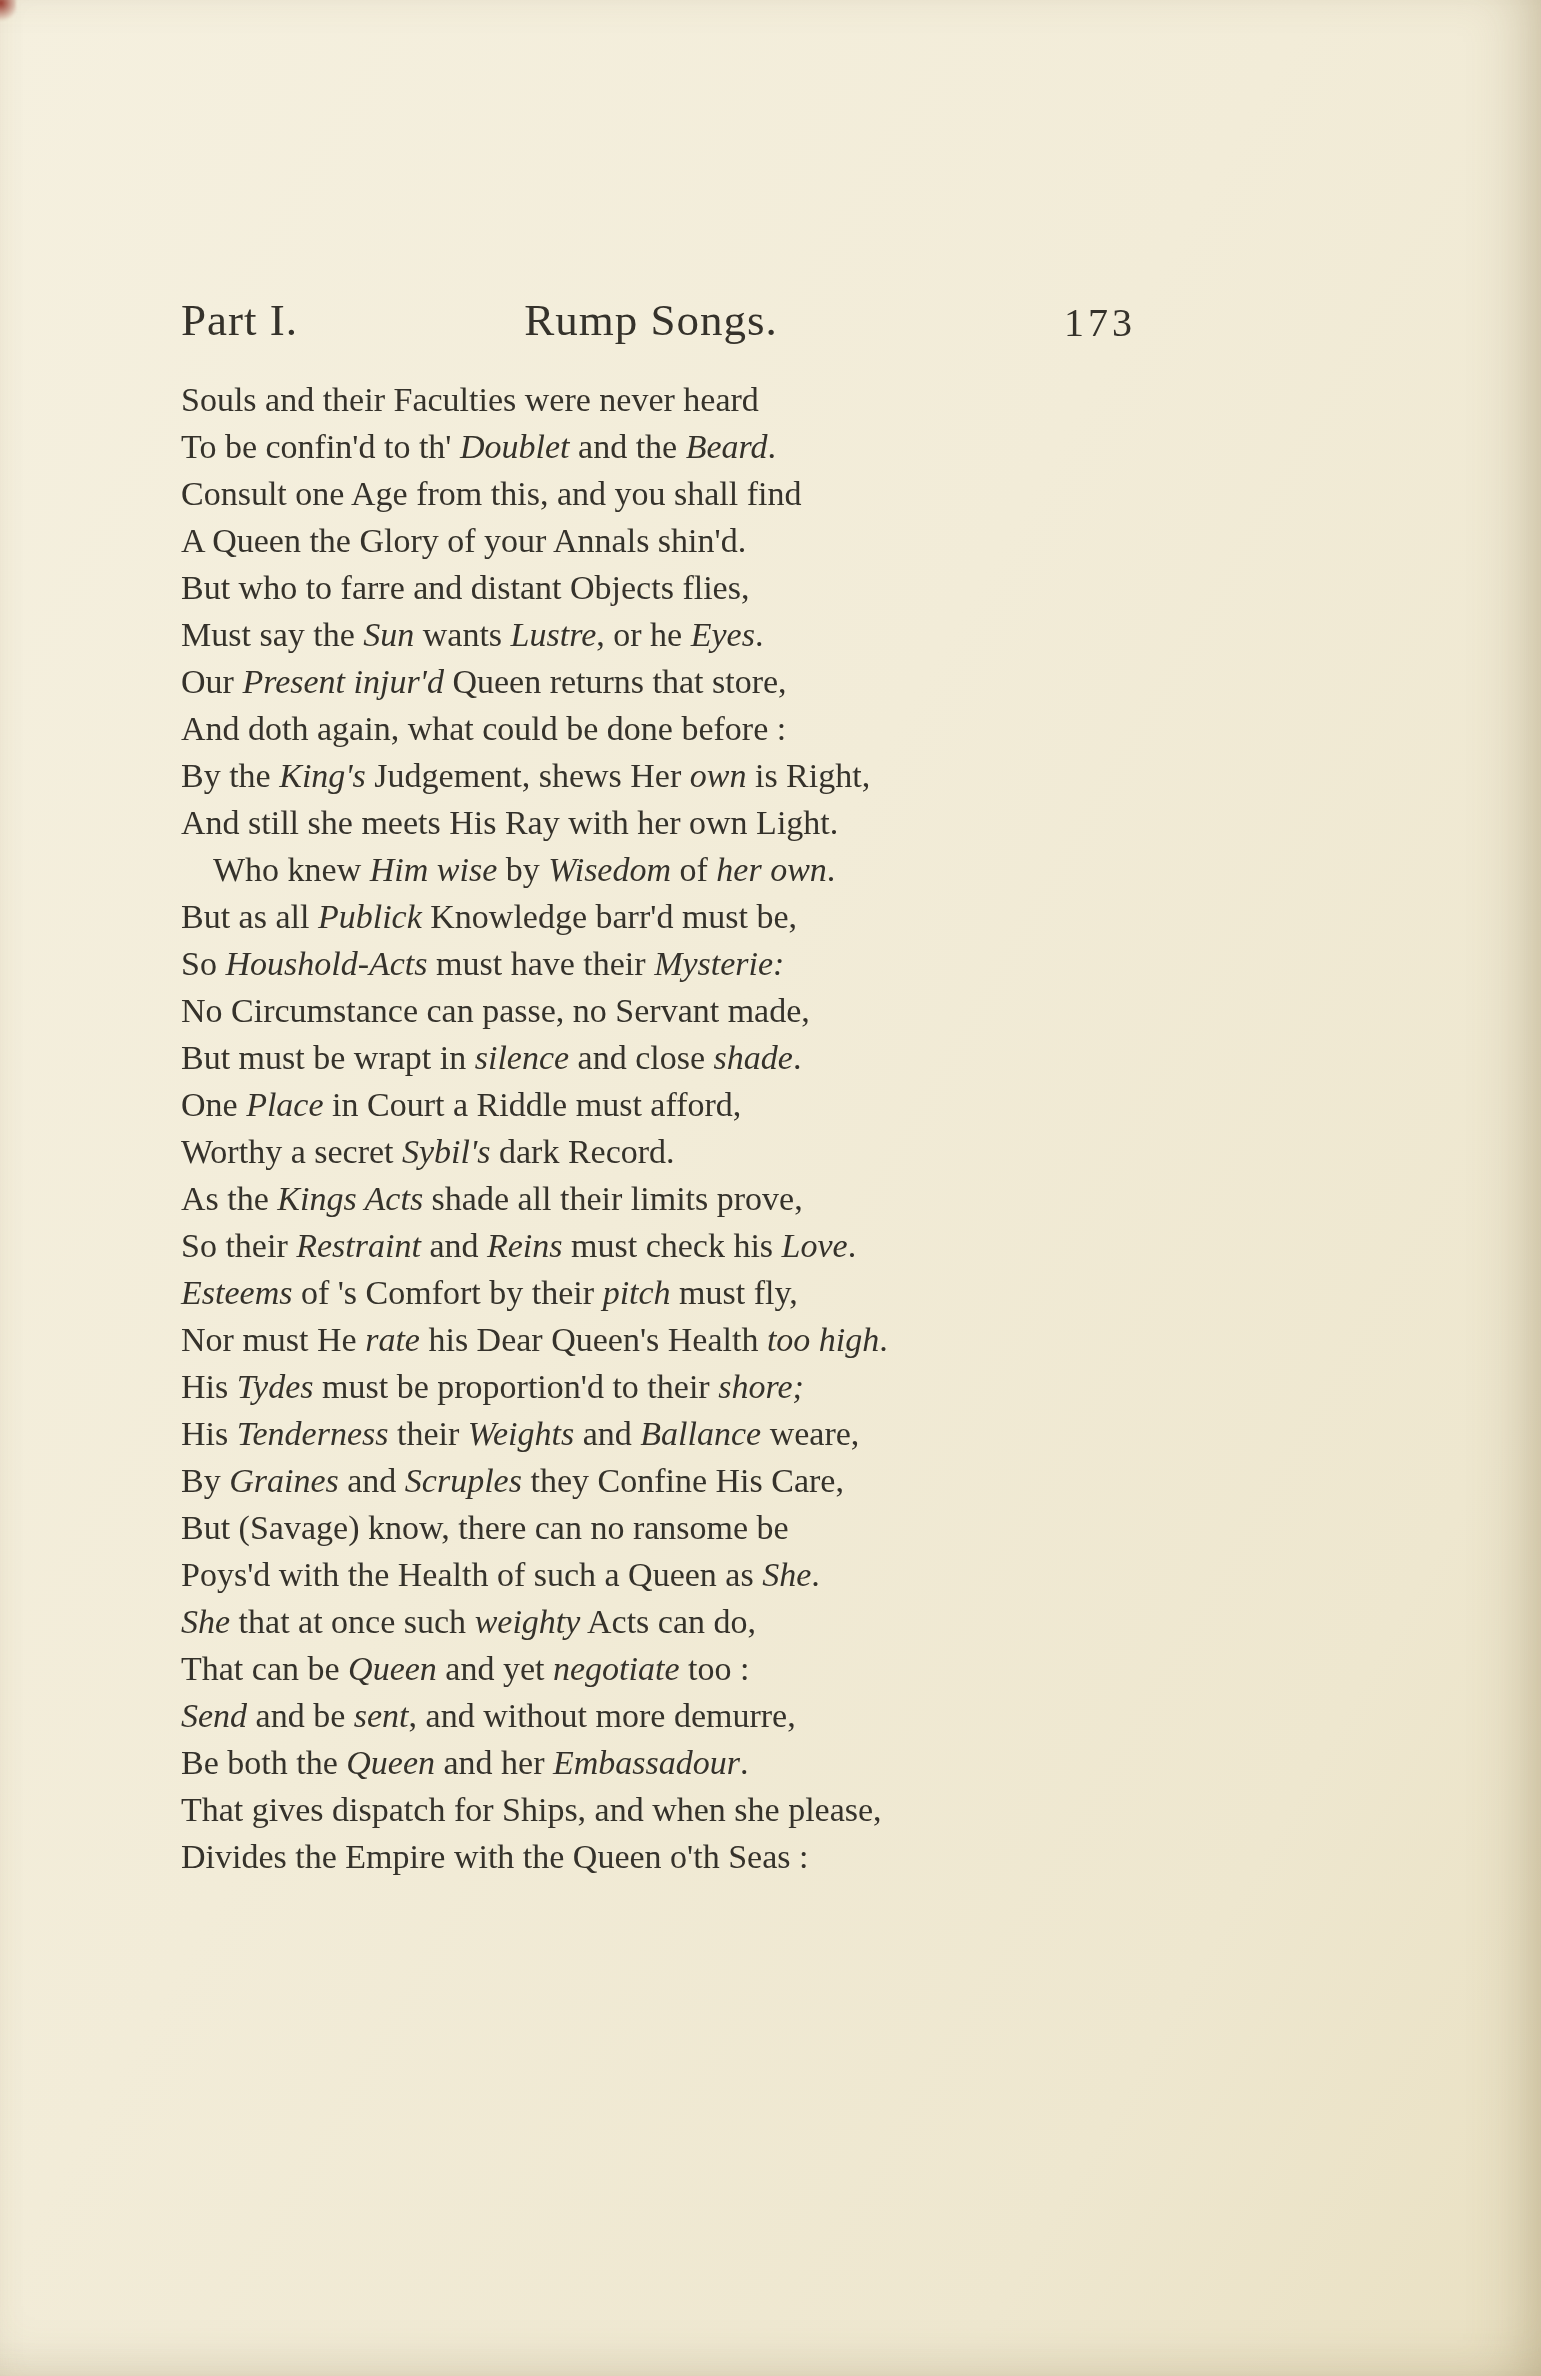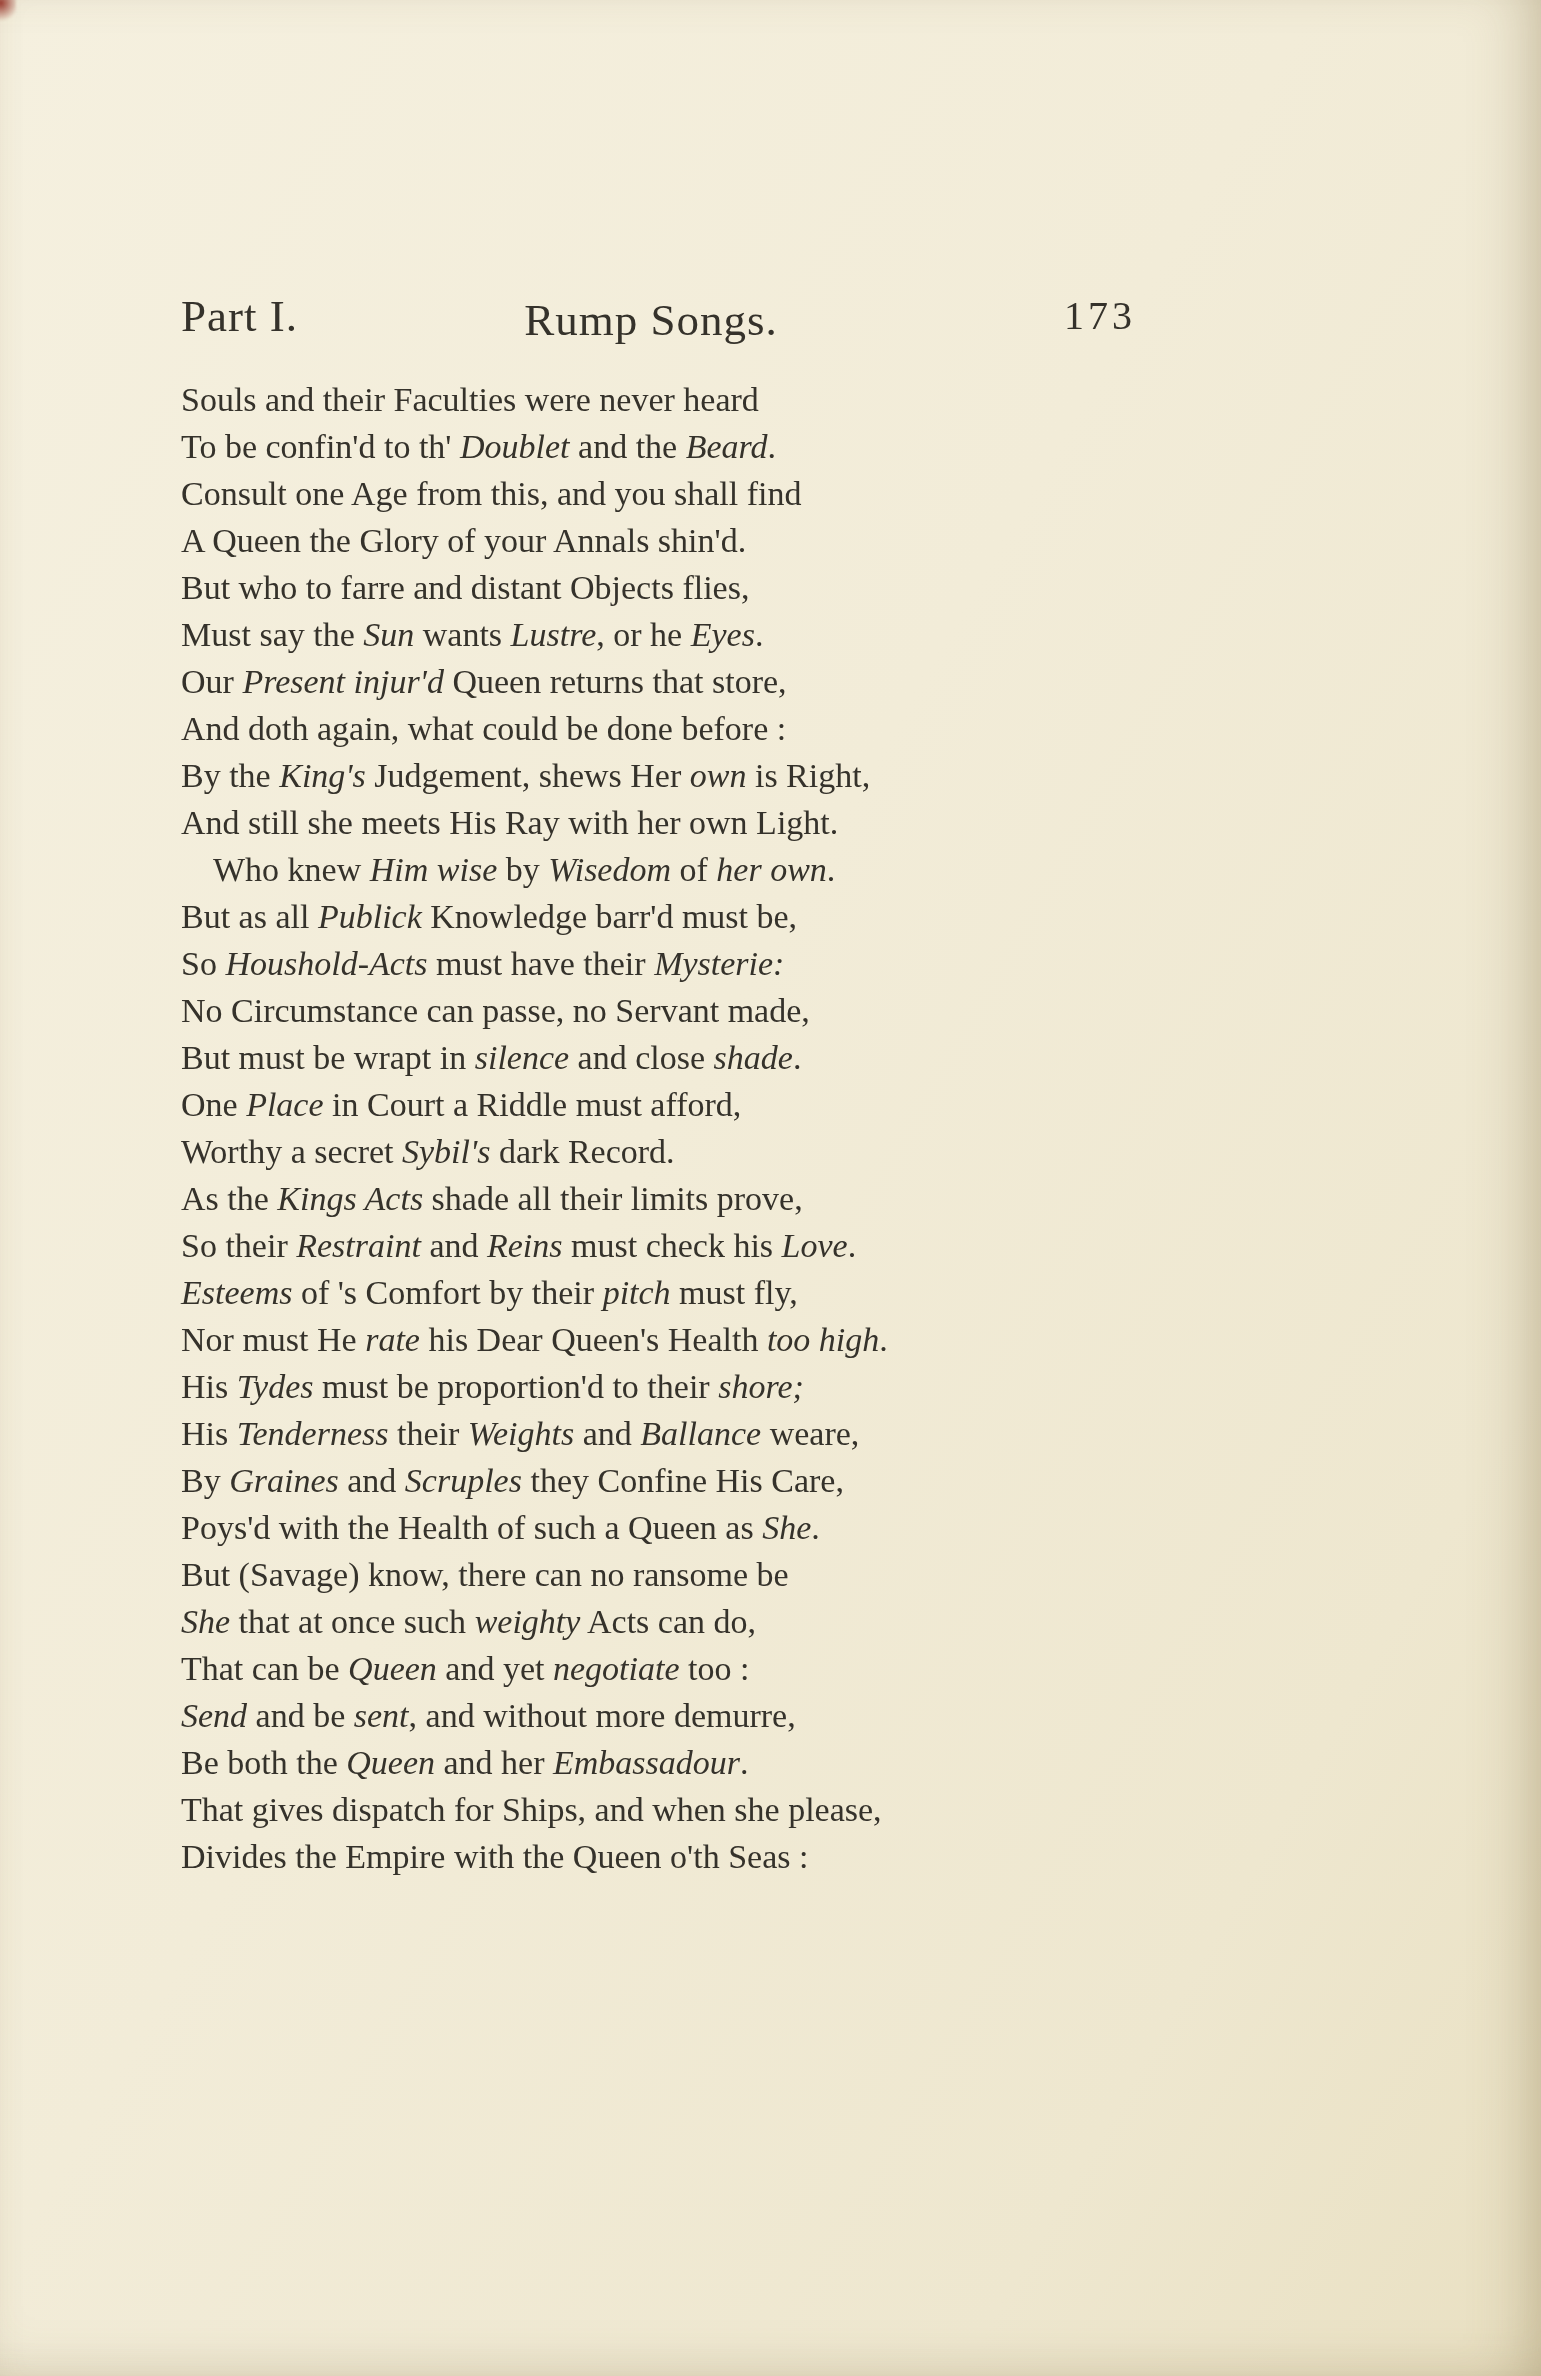--- a/index.html
+++ b/index.html
@@ -35,21 +35,21 @@
     filter: blur(1px);
   }
   .content {
     position: absolute;
     left: 181px;
     top: 285px;
     width: 955px;
   }
   .header {
     display: flex;
-    align-items: center;
+    align-items: flex-end;
     justify-content: space-between;
     margin-bottom: 30px;
   }
   .header .part {
     font-size: 45px;
     letter-spacing: 1px;
   }
   .header .title {
     font-size: 45px;
     letter-spacing: 1px;
@@ -106,22 +106,22 @@
       <div class="line"><span>But must be wrapt in </span><span class="it">silence</span><span> and close </span><span class="it">shade</span><span>.</span></div>
       <div class="line"><span>One </span><span class="it">Place</span><span> in Court a Riddle must afford,</span></div>
       <div class="line"><span>Worthy a secret </span><span class="it">Sybil's</span><span> dark Record.</span></div>
       <div class="line"><span>As the </span><span class="it">Kings Acts</span><span> shade all their limits prove,</span></div>
       <div class="line"><span>So their </span><span class="it">Restraint</span><span> and </span><span class="it">Reins</span><span> must check his </span><span class="it">Love</span><span>.</span></div>
       <div class="line"><span class="it">Esteems</span><span> of 's Comfort by their </span><span class="it">pitch</span><span> must fly,</span></div>
       <div class="line"><span>Nor must He </span><span class="it">rate</span><span> his Dear Queen's Health </span><span class="it">too high</span><span>.</span></div>
       <div class="line"><span>His </span><span class="it">Tydes</span><span> must be proportion'd to their </span><span class="it">shore;</span></div>
       <div class="line"><span>His </span><span class="it">Tenderness</span><span> their </span><span class="it">Weights</span><span> and </span><span class="it">Ballance</span><span> weare,</span></div>
       <div class="line"><span>By </span><span class="it">Graines</span><span> and </span><span class="it">Scruples</span><span> they Confine His Care,</span></div>
+      <div class="line"><span>But (Savage) know, there can no ransome be</span></div>
       <div class="line"><span>Poys'd with the Health of such a Queen as </span><span class="it">She</span><span>.</span></div>
-      <div class="line"><span>But (Savage) know, there can no ransome be</span></div>
       <div class="line"><span class="it">She</span><span> that at once such </span><span class="it">weighty</span><span> Acts can do,</span></div>
       <div class="line"><span>That can be </span><span class="it">Queen</span><span> and yet </span><span class="it">negotiate</span><span> too :</span></div>
       <div class="line"><span class="it">Send</span><span> and be </span><span class="it">sent</span><span>, and without more demurre,</span></div>
       <div class="line"><span>Be both the </span><span class="it">Queen</span><span> and her </span><span class="it">Embassadour</span><span>.</span></div>
       <div class="line"><span>That gives dispatch for Ships, and when she please,</span></div>
       <div class="line"><span>Divides the Empire with the Queen o'th Seas :</span></div>
     </div>
 </div>
 
 

